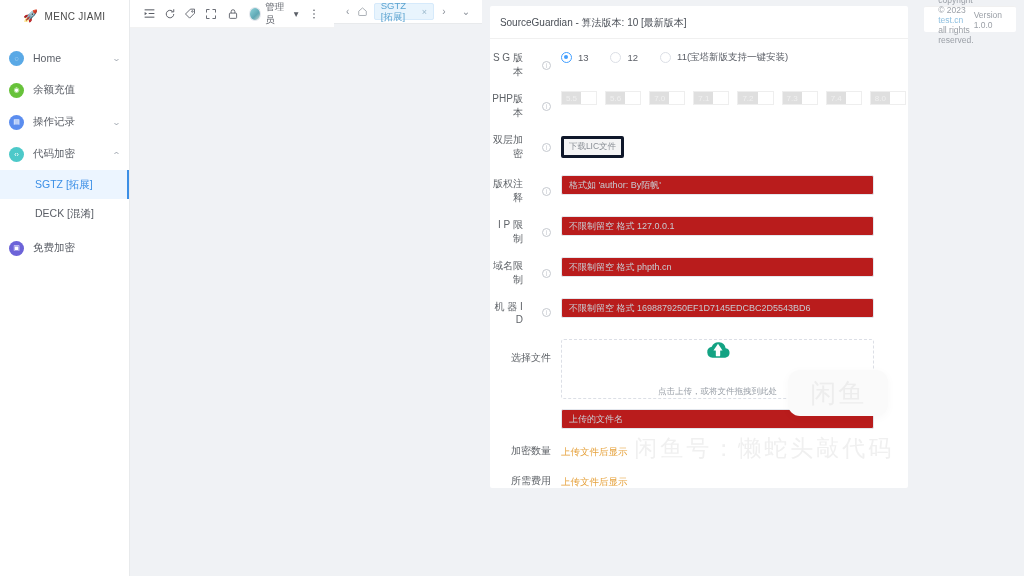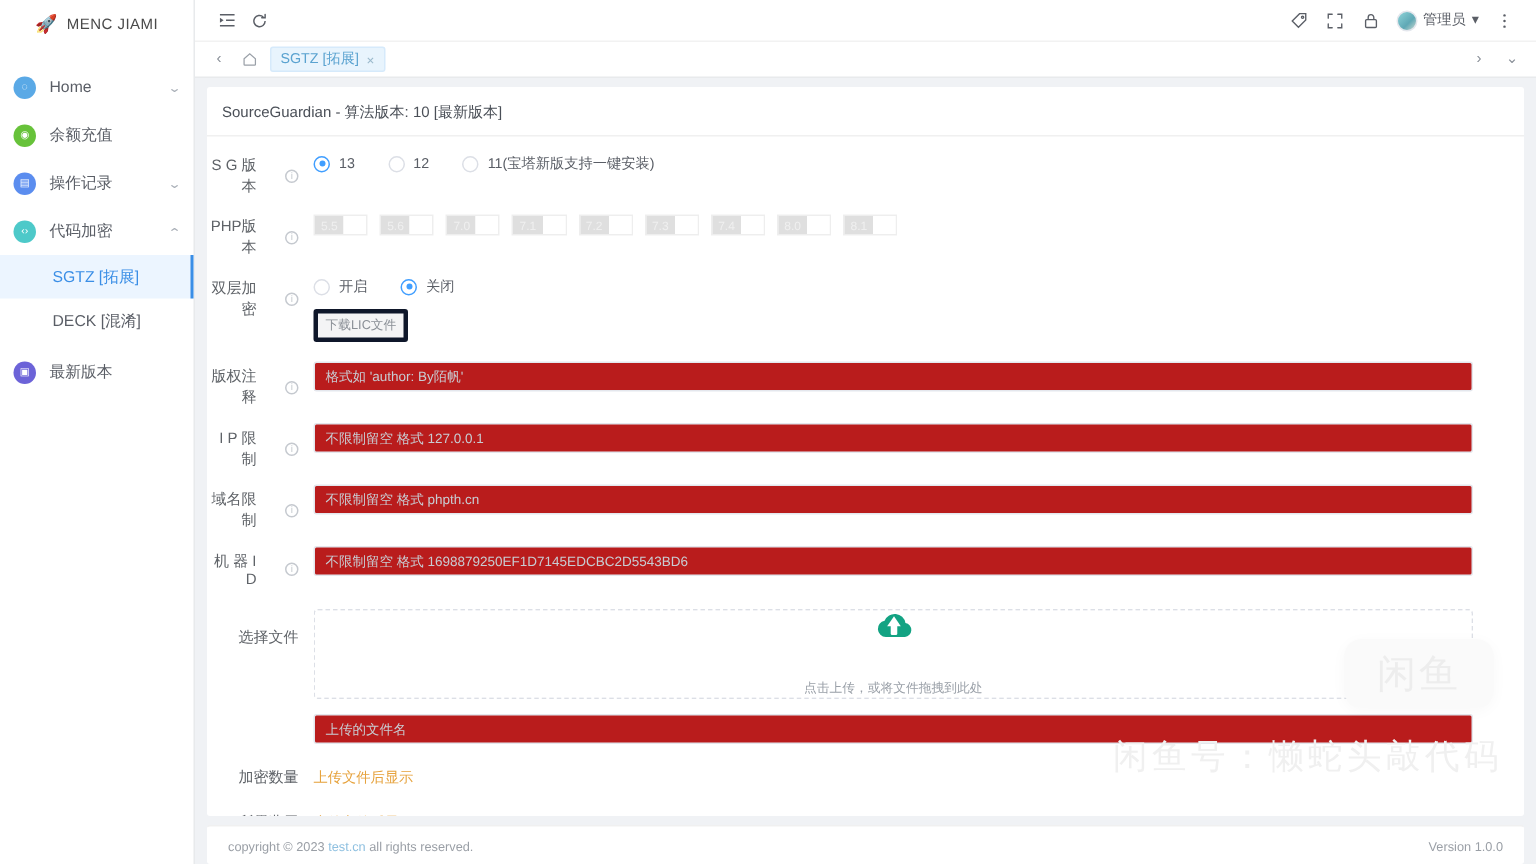--- a/index.html
+++ b/index.html
@@ -47,21 +47,21 @@
     height: 29px; display: flex; align-items: center;
     padding-left: 35px; font-size: 10.5px; color: #5a5e66;
     cursor: pointer;
   }
   .subnav-item.active {
     background: #ecf5ff; color: #3a8ee6;
     box-shadow: inset -2px 0 0 #3a8ee6;
   }
 
   
-  .main { flex: 1; height: 576px; display: flex; flex-direction: column; min-width: 0; }
+  .main { flex: 1; height: 488px; display: flex; flex-direction: row; min-width: 0; }
 
   .topbar {
     height: 28px; background: #fff; display: flex;
     align-items: center; padding: 0 10px; flex: 0 0 28px;
     border-bottom: 1px solid #f2f2f2;
   }
   .tb-ico {
     width: 22px; height: 22px; display: flex; align-items: center;
     justify-content: center; color: #5a5e66; cursor: pointer;
   }
@@ -223,21 +223,21 @@
 
     <div class="subnav-item active">
       <span>SGTZ [拓展]</span>
     </div>
     <div class="subnav-item">
       <span>DECK [混淆]</span>
     </div>
 
     <div class="nav-item" style="margin-top:4px">
       <span class="nav-ico" style="background:#6c63d8">▣</span>
-      <span class="nav-label">最新版本</span>
+      <span class="nav-label">免费加密</span>
     </div>
   </nav>
 </aside>
 
 <div class="main">
 
   <header class="topbar">
     <span class="tb-ico">
       <svg width="13" height="13" viewBox="0 0 16 16" fill="none" stroke="#5a5e66" stroke-width="1.3">
         <line x1="2" y1="3.5" x2="14" y2="3.5"></line>
@@ -379,30 +379,20 @@
             </div>
           </div>
         </div>
 
         <div class="frow">
           <div class="flabel">
             <span>双层加密</span>
             <i class="info-ico">i</i>
           </div>
           <div class="fbody">
-            <div class="radio-group">
-              <span class="radio">
-                <span class="rdot"></span>
-                <span class="rlabel">开启</span>
-              </span>
-              <span class="radio">
-                <span class="rdot on"></span>
-                <span class="rlabel">关闭</span>
-              </span>
-            </div>
             <span class="lic-btn">下载LIC文件</span>
           </div>
         </div>
 
         <div class="frow" style="margin-top:13px">
           <div class="flabel">
             <span>版权注释</span>
             <i class="info-ico">i</i>
           </div>
           <div class="fbody">

